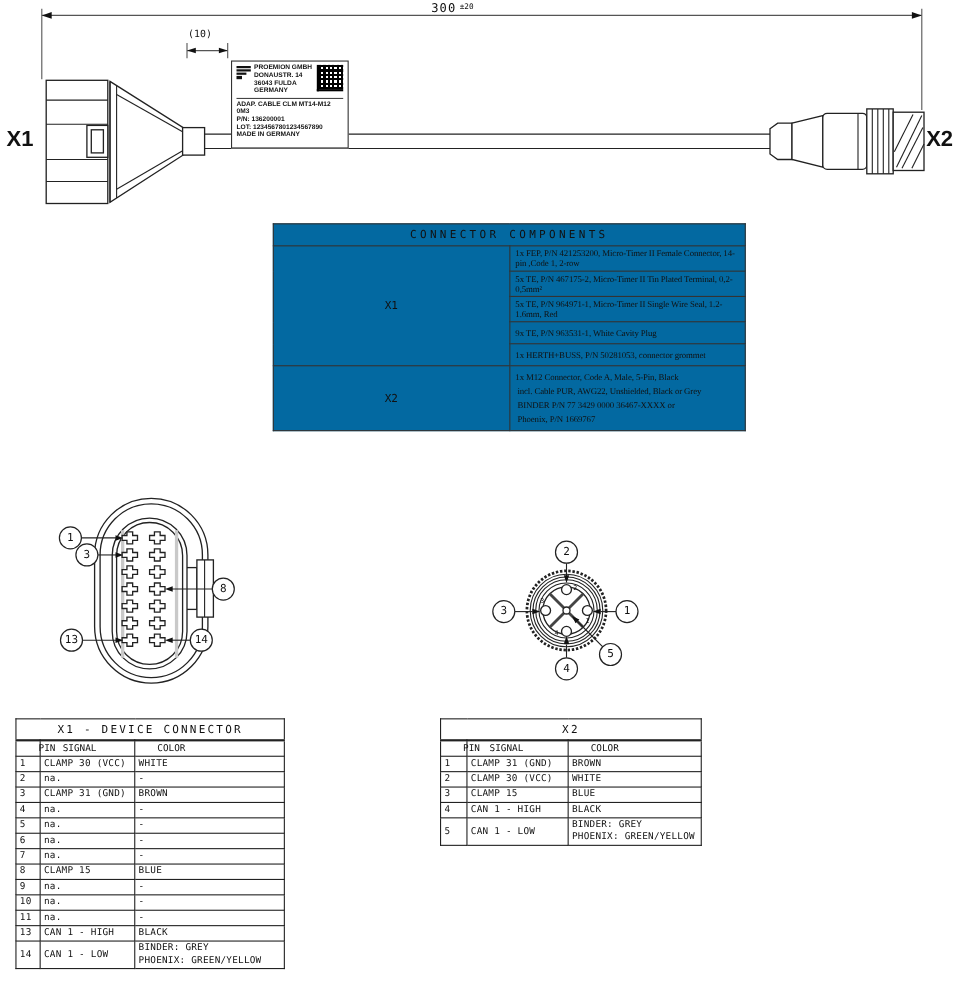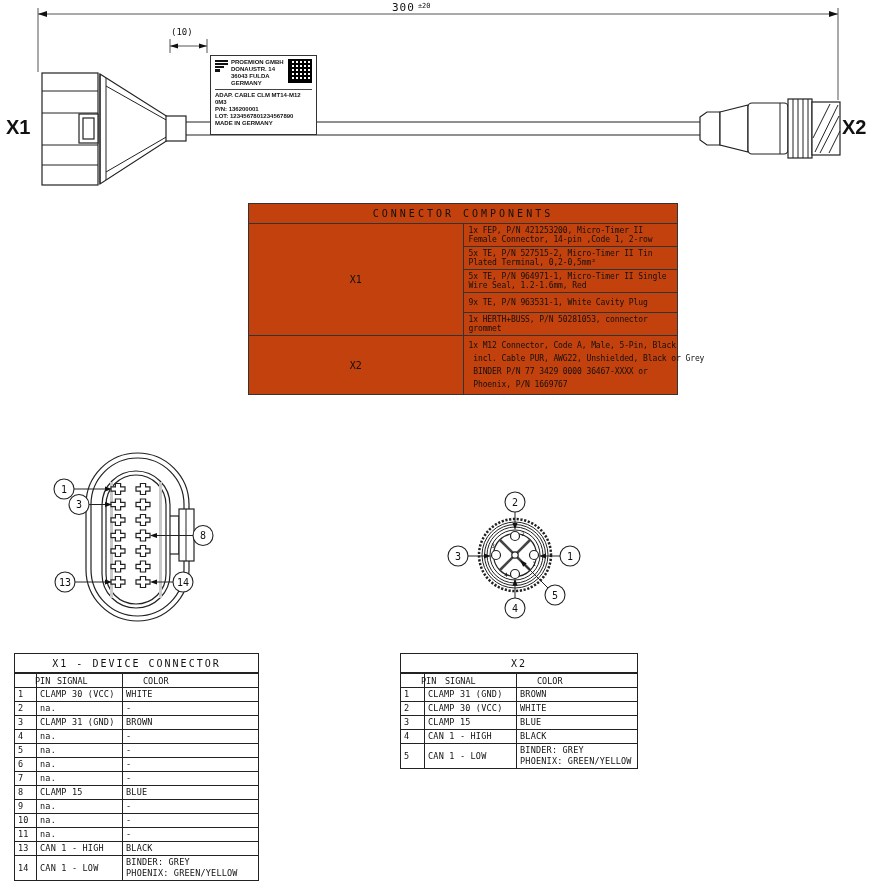--- a/index.html
+++ b/index.html
@@ -30,25 +30,25 @@
   #cable-label .logo i{display:block;background:#111;height:2px;margin-bottom:1px;}
   #cable-label .logo i.b2{width:9px;} #cable-label .logo i.b4{width:5px;height:3px;}
   #cable-label .addr{flex:1;}
   #cable-label .dm{width:22px;height:22px;border-left:2px solid #000;border-bottom:2px solid #000;
     background:
       repeating-linear-gradient(90deg,#000 0 2px,transparent 2px 4px),
       repeating-linear-gradient(0deg,#000 0 2px,#fff 2px 4px);}
   #cable-label .bottom{border-top:1px solid #444;margin-top:2px;padding-top:2px;}
   
   #components-table{position:absolute;left:248px;top:203px;width:430px;z-index:2;
-    border-collapse:collapse;table-layout:fixed;background:#c2410c;}
+    border-collapse:collapse;table-layout:fixed;background:#0369a1;}
   #components-table th,#components-table td{border:1px solid #333;}
   #components-table th.title{height:17px;font-size:10px;letter-spacing:3px;font-weight:normal;text-align:center;}
   #components-table td.conn-label{width:36px;text-align:center;font-size:10px;}
-  #components-table td.desc{font-size:8px;letter-spacing:-0.1px;padding:2px 5px;height:15px;}
+  #components-table td.desc{font-size:8px;letter-spacing:-0.1px;padding:2px 5px;height:15px;font-family:Liberation Serif, serif;}
   #components-table td.desc.multiline{white-space:pre;line-height:13px;padding:3px 5px;}
   
   .pin-table{position:absolute;z-index:2;border-collapse:collapse;table-layout:fixed;background:#fff;}
   #x1-table{left:14px;top:653px;width:244px;}
   #x2-table{left:400px;top:653px;width:237px;}
   .pin-table th,.pin-table td{border:1px solid #222;font-weight:normal;text-align:left;}
   .pin-table th.ttl{height:16px;text-align:center;font-size:10px;letter-spacing:2px;border-bottom-width:2px;}
   .pin-table tr.hdr th{font-size:8.5px;padding:1px 20px;height:11px;}
   .pin-table td{font-size:8.5px;padding:1px 3px;height:11px;line-height:11px;letter-spacing:0.2px;}
   .pin-table td.color-cell{white-space:pre;}
@@ -264,21 +264,21 @@
     <tr>
         <th class="title" colspan="2">CONNECTOR COMPONENTS</th>
       </tr>
   </thead>
   <tbody id="components-tbody">
       <tr>
         <td class="conn-label" rowspan="5">X1</td>
         <td class="desc">1x  FEP, P/N 421253200, Micro-Timer II Female Connector, 14-pin ,Code 1, 2-row</td>
       </tr>
       <tr>
-        <td class="desc">5x TE, P/N 527515-2, Micro-Timer II Tin Plated Terminal, 0,2-0,5mm²</td>
+        <td class="desc">5x TE, P/N 467175-2, Micro-Timer II Tin Plated Terminal, 0,2-0,5mm²</td>
       </tr>
       <tr>
         <td class="desc">5x TE, P/N 964971-1, Micro-Timer II Single Wire Seal, 1.2-1.6mm, Red</td>
       </tr>
       <tr>
         <td class="desc">9x TE, P/N 963531-1, White Cavity Plug</td>
       </tr>
       <tr>
         <td class="desc">1x HERTH+BUSS, P/N 50281053, connector grommet</td>
       </tr>

